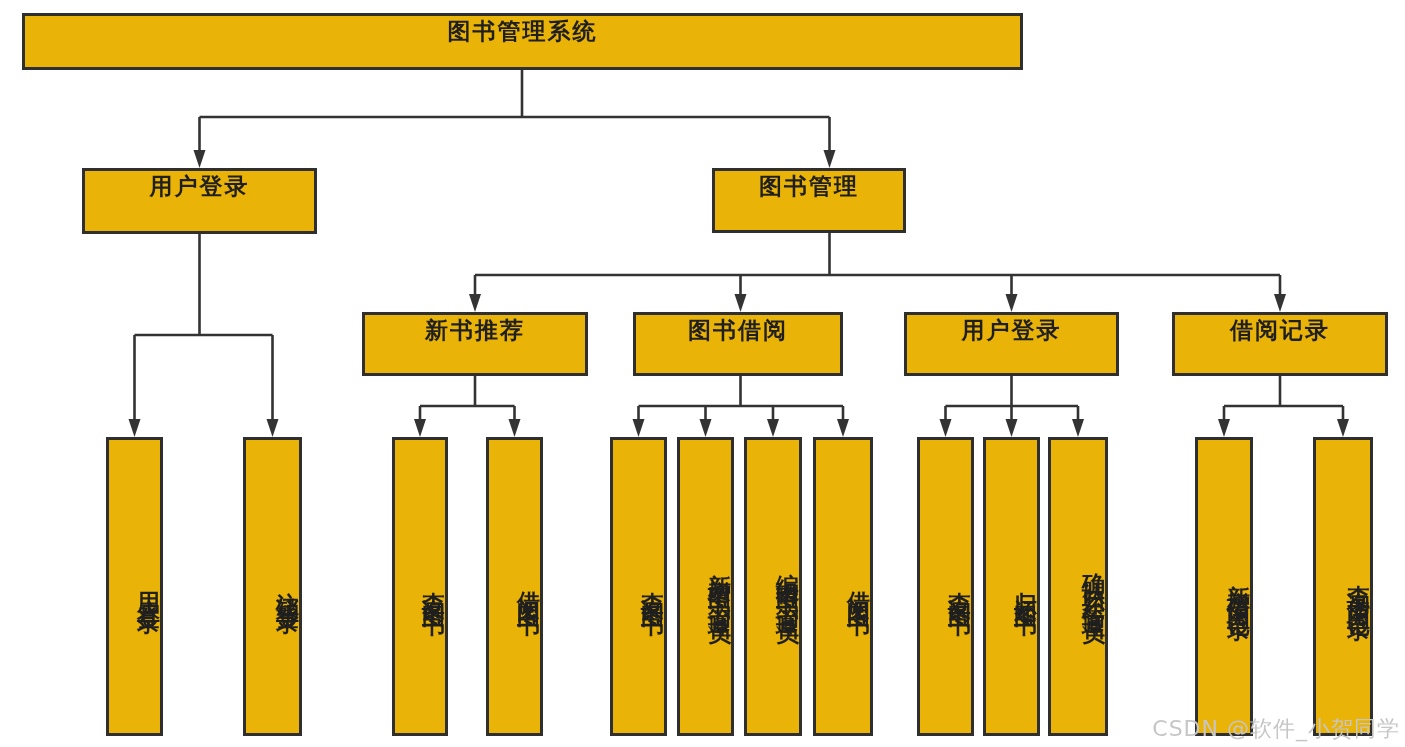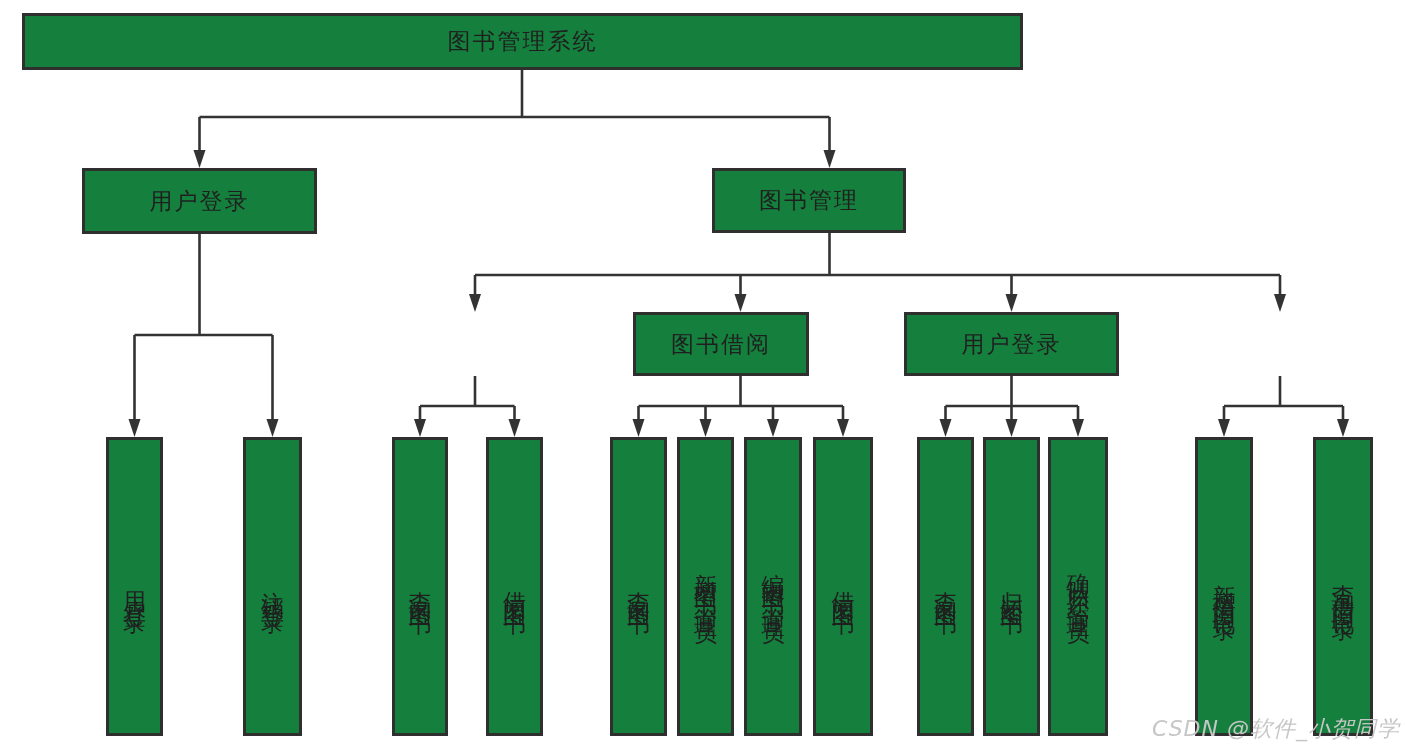--- a/index.html
+++ b/index.html
@@ -20,27 +20,28 @@
     overflow:hidden;
   }
   .connectors{
     position:absolute;
     left:0;top:0;
     width:1405px;height:747px;
     z-index:1;
   }
   .box{
     position:absolute;
-    background:#15803d;
+    background:#eab308;
     border:3px solid var(--border);
     display:flex;
-    align-items:center;
+    align-items:flex-start;
     justify-content:center;
     color:var(--text);
     z-index:2;
+    font-weight:bold;
   }
   .hbox{
     font-size:23px;
     letter-spacing:2px;
     white-space:nowrap;
   }
   .vbox{
     font-size:23px;
     writing-mode:vertical-rl;
     text-orientation:mixed;
@@ -50,21 +51,20 @@
   }
   .watermark{
     position:absolute;
     right:5px;
     bottom:3px;
     font-size:22px;
     color:var(--wm);
     letter-spacing:1px;
     z-index:3;
     white-space:nowrap;
-    font-style:italic;
   }
 </style>
 </head>
 <body>
 
 <div class="canvas">
 
   <svg class="connectors" id="connectors" viewBox="0 0 1405 747" xmlns="http://www.w3.org/2000/svg">
       <path d="M 522 70 V 117 M 199.5 117 H 829.5 M 199.5 117 V 154 M 829.5 117 V 154" fill="none" stroke="#333333" stroke-width="2.6"></path>
       <polygon points="193.5,150 205.5,150 199.5,168" fill="#333333"></polygon>
@@ -98,25 +98,31 @@
     <span>图书管理系统</span>
   </div>
 
   <div class="box hbox" style="left:82px;top:168px;width:235px;height:66px">
     <span>用户登录</span>
   </div>
   <div class="box hbox" style="left:712px;top:168px;width:194px;height:65px">
     <span>图书管理</span>
   </div>
 
-  <div class="box hbox" style="left:633px;top:312px;width:176px;height:64px">
+  <div class="box hbox" style="left:362px;top:312px;width:226px;height:64px">
+    <span>新书推荐</span>
+  </div>
+  <div class="box hbox" style="left:633px;top:312px;width:210px;height:64px">
     <span>图书借阅</span>
   </div>
   <div class="box hbox" style="left:904px;top:312px;width:215px;height:64px">
     <span>用户登录</span>
+  </div>
+  <div class="box hbox" style="left:1172px;top:312px;width:216px;height:64px">
+    <span>借阅记录</span>
   </div>
 
   <div class="box vbox" style="left:106px;top:437px;width:57px;height:299px">
     <span>用户登录</span>
   </div>
   <div class="box vbox" style="left:243px;top:437px;width:59px;height:299px">
     <span>注销登录</span>
   </div>
 
   <div class="box vbox" style="left:392px;top:437px;width:56px;height:299px">

